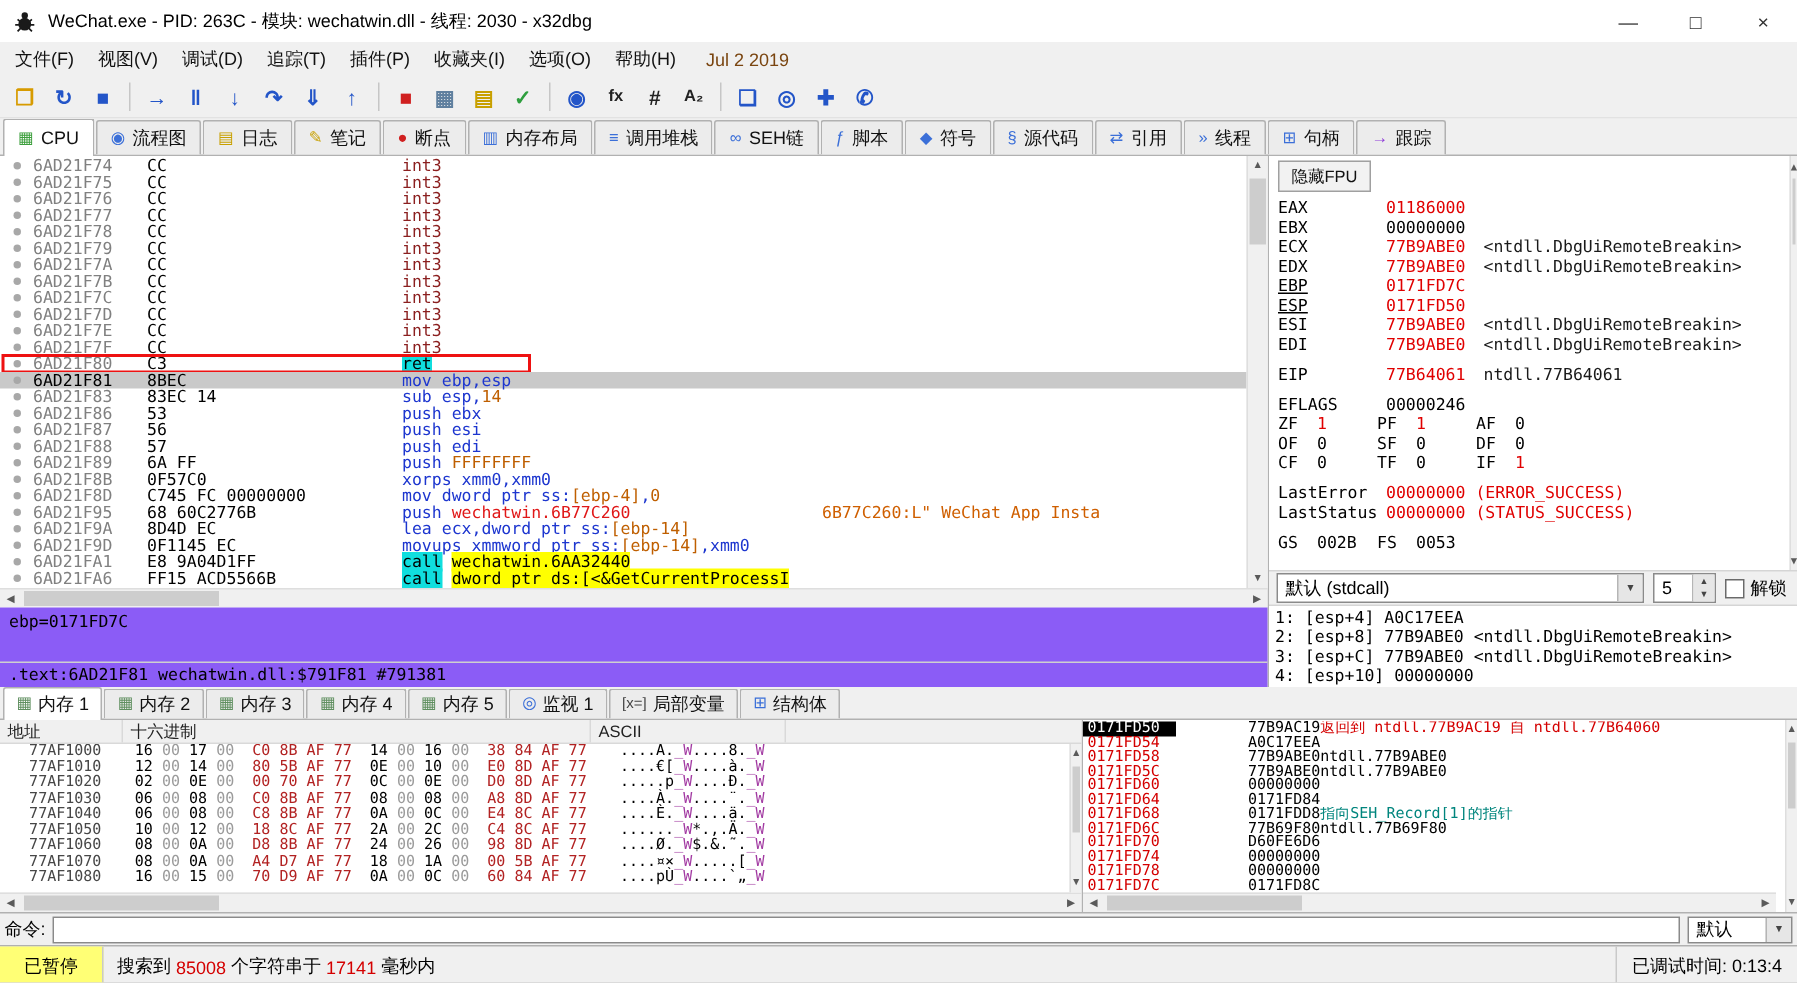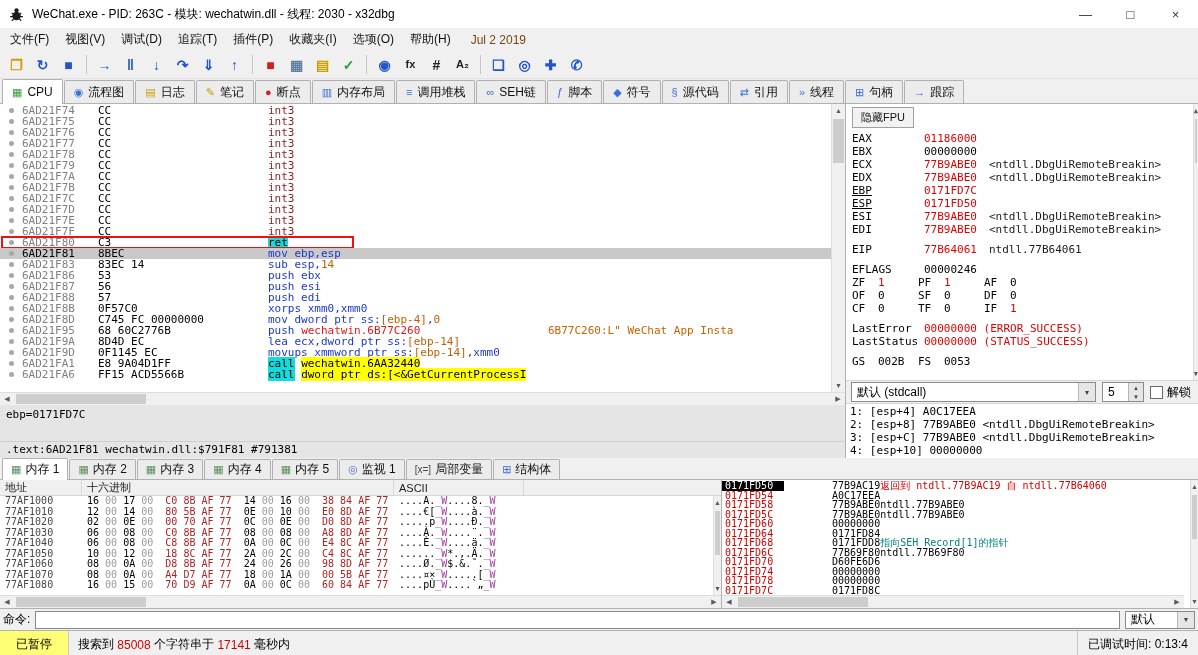--- a/index.html
+++ b/index.html
@@ -52,21 +52,21 @@
 .vscroll{flex:0 0 14px;background:#f0f0f0;display:flex;flex-direction:column;align-items:center;border-left:1px solid #dedede;}
 .sarr{flex:0 0 13px;display:flex;align-items:center;justify-content:center;font-size:7px;color:#5a5a5a;width:100%;}
 .vtrack{flex:1;width:100%;position:relative;}
 .vthumb{position:absolute;left:1px;right:1px;top:2px;height:44px;background:#cdcdcd;}
 .hscroll{flex:0 0 13px;background:#f0f0f0;display:flex;align-items:center;border-top:1px solid #dedede;}
 .htrack{flex:1;height:100%;position:relative;}
 .hthumb{position:absolute;top:1px;bottom:1px;left:2px;width:130px;background:#cdcdcd;}
 .absv{position:absolute;right:0;top:0;bottom:13px;z-index:2;}
 .absv2{position:absolute;right:0;top:16px;bottom:13px;z-index:2;}
 
-.infopane{flex:1;background:#e5e5e5;font-family:"DejaVu Sans Mono",monospace;font-size:11px;display:flex;flex-direction:column;overflow:hidden;}
+.infopane{flex:1;background:#8b5cf6;font-family:"DejaVu Sans Mono",monospace;font-size:11px;display:flex;flex-direction:column;overflow:hidden;}
 .infolines{flex:1;padding:3px 6px;}
 .infoline{height:13px;line-height:13px;white-space:pre;color:#000;}
 .statusline{flex:0 0 17px;border-top:1px solid #cfcfcf;padding:1px 6px;line-height:14px;color:#000;white-space:pre;}
 
 .right-col{flex:1;display:flex;flex-direction:column;background:#fff;overflow:hidden;}
 .regs{flex:0 0 276px;position:relative;padding:3px 0 0 6px;overflow:hidden;font-family:"DejaVu Sans Mono",monospace;font-size:11px;}
 .hidefpu{display:inline-block;font-family:"Liberation Sans",sans-serif;font-size:11px;border:1px solid #a0a0a0;background:#f2f2f2;padding:2px 8px;margin-bottom:4px;color:#111;}
 .regrow{height:13px;line-height:13px;display:flex;white-space:pre;}
 .regsp{height:7px;}
 .regk{flex:0 0 72px;color:#000;}
@@ -93,21 +93,21 @@
 .btab{height:20px;display:flex;align-items:center;gap:4px;padding:0 8px;font-size:12px;background:#ececec;border:1px solid #b1b1b1;border-bottom:none;margin-right:1px;border-radius:2px 2px 0 0;color:#111;white-space:nowrap;}
 .btab.active{background:#fff;height:22px;margin-bottom:-1px;}
 
 .bottom{flex:0 0 128px;display:flex;background:#fff;overflow:hidden;}
 .dump-col{flex:0 0 722px;display:flex;flex-direction:column;border-right:1px solid #b1b1b1;position:relative;background:#fff;}
 .dump-head{flex:0 0 16px;background:#f0f0f0;border-bottom:1px solid #d9d9d9;display:flex;font-size:11px;color:#222;align-items:center;}
 .dh-addr{flex:0 0 82px;padding-left:5px;border-right:1px solid #d9d9d9;height:100%;display:flex;align-items:center;}
 .dh-hex{flex:0 0 312px;padding-left:5px;border-right:1px solid #d9d9d9;height:100%;display:flex;align-items:center;}
 .dh-ascii{flex:0 0 130px;padding-left:5px;border-right:1px solid #d9d9d9;height:100%;display:flex;align-items:center;}
 .dump-rows{flex:1;overflow:hidden;font-family:"DejaVu Sans Mono",monospace;font-size:10px;}
-.dump-row{height:10.5px;line-height:10.5px;display:flex;white-space:pre;}
+.dump-row{height:10.5px;line-height:10.5px;display:flex;white-space:pre;text-align:center;}
 .dp-addr{flex:0 0 82px;padding-left:5px;color:#474747;}
 .dp-hex{flex:0 0 312px;padding-left:5px;}
 .dp-ascii{flex:0 0 130px;padding-left:5px;}
 .hx-k{color:#000;}
 .hx-z{color:#9b9b9b;}
 .hx-r{color:#b22222;}
 .as-d{color:#000;}
 .as-p{color:#a23aa2;}
 
 .stack-col{flex:1;display:flex;flex-direction:column;position:relative;background:#fff;}
@@ -310,20 +310,21 @@
             <div class="drow"><span class="dgut"><span class="bdot"></span></span><span class="daddr">6AD21F7C</span><span class="dbytes">CC</span><span class="dins"><span class="tk-int3">int3</span></span><span class="dcmt"></span></div>
             <div class="drow"><span class="dgut"><span class="bdot"></span></span><span class="daddr">6AD21F7D</span><span class="dbytes">CC</span><span class="dins"><span class="tk-int3">int3</span></span><span class="dcmt"></span></div>
             <div class="drow"><span class="dgut"><span class="bdot"></span></span><span class="daddr">6AD21F7E</span><span class="dbytes">CC</span><span class="dins"><span class="tk-int3">int3</span></span><span class="dcmt"></span></div>
             <div class="drow"><span class="dgut"><span class="bdot"></span></span><span class="daddr">6AD21F7F</span><span class="dbytes">CC</span><span class="dins"><span class="tk-int3">int3</span></span><span class="dcmt"></span></div>
             <div class="drow"><span class="dgut"><span class="bdot"></span></span><span class="daddr">6AD21F80</span><span class="dbytes">C3</span><span class="dins"><span class="tk-cb">ret</span></span><span class="dcmt"></span><span class="redbox"></span></div>
             <div class="drow sel"><span class="dgut"><span class="bdot"></span></span><span class="daddr">6AD21F81</span><span class="dbytes">8BEC</span><span class="dins"><span class="tk-mn">mov ebp,esp</span></span><span class="dcmt"></span></div>
             <div class="drow"><span class="dgut"><span class="bdot"></span></span><span class="daddr">6AD21F83</span><span class="dbytes">83EC 14</span><span class="dins"><span class="tk-mn">sub esp,</span><span class="tk-imm">14</span></span><span class="dcmt"></span></div>
             <div class="drow"><span class="dgut"><span class="bdot"></span></span><span class="daddr">6AD21F86</span><span class="dbytes">53</span><span class="dins"><span class="tk-mn">push ebx</span></span><span class="dcmt"></span></div>
             <div class="drow"><span class="dgut"><span class="bdot"></span></span><span class="daddr">6AD21F87</span><span class="dbytes">56</span><span class="dins"><span class="tk-mn">push esi</span></span><span class="dcmt"></span></div>
             <div class="drow"><span class="dgut"><span class="bdot"></span></span><span class="daddr">6AD21F88</span><span class="dbytes">57</span><span class="dins"><span class="tk-mn">push edi</span></span><span class="dcmt"></span></div>
+            <div class="drow"><span class="dgut"><span class="bdot"></span></span><span class="daddr">6AD21F89</span><span class="dbytes">6A FF</span><span class="dins"><span class="tk-mn">push </span><span class="tk-imm">FFFFFFFF</span></span><span class="dcmt"></span></div>
             <div class="drow"><span class="dgut"><span class="bdot"></span></span><span class="daddr">6AD21F8B</span><span class="dbytes">0F57C0</span><span class="dins"><span class="tk-mn">xorps xmm0,xmm0</span></span><span class="dcmt"></span></div>
             <div class="drow"><span class="dgut"><span class="bdot"></span></span><span class="daddr">6AD21F8D</span><span class="dbytes">C745 FC 00000000</span><span class="dins"><span class="tk-mn">mov dword ptr ss:</span><span class="tk-mem">[ebp-4]</span><span class="tk-mn">,</span><span class="tk-imm">0</span></span><span class="dcmt"></span></div>
             <div class="drow"><span class="dgut"><span class="bdot"></span></span><span class="daddr">6AD21F95</span><span class="dbytes">68 60C2776B</span><span class="dins"><span class="tk-mn">push </span><span class="tk-mod">wechatwin.6B77C260</span></span><span class="dcmt">6B77C260:L"_WeChat_App_Insta</span></div>
             <div class="drow"><span class="dgut"><span class="bdot"></span></span><span class="daddr">6AD21F9A</span><span class="dbytes">8D4D EC</span><span class="dins"><span class="tk-mn">lea ecx,dword ptr ss:</span><span class="tk-mem">[ebp-14]</span></span><span class="dcmt"></span></div>
             <div class="drow"><span class="dgut"><span class="bdot"></span></span><span class="daddr">6AD21F9D</span><span class="dbytes">0F1145 EC</span><span class="dins"><span class="tk-mn">movups xmmword ptr ss:</span><span class="tk-mem">[ebp-14]</span><span class="tk-mn">,xmm0</span></span><span class="dcmt"></span></div>
             <div class="drow"><span class="dgut"><span class="bdot"></span></span><span class="daddr">6AD21FA1</span><span class="dbytes">E8 9A04D1FF</span><span class="dins"><span class="tk-cb">call</span><span class="tk-pl"> </span><span class="tk-yb">wechatwin.6AA32440</span></span><span class="dcmt"></span></div>
             <div class="drow"><span class="dgut"><span class="bdot"></span></span><span class="daddr">6AD21FA6</span><span class="dbytes">FF15 ACD5566B</span><span class="dins"><span class="tk-cb">call</span><span class="tk-pl"> </span><span class="tk-yb">dword ptr ds:[&lt;&amp;GetCurrentProcessI</span></span><span class="dcmt"></span></div>
           </div>
         <div class="vscroll">
           <span class="sarr">▲</span>

